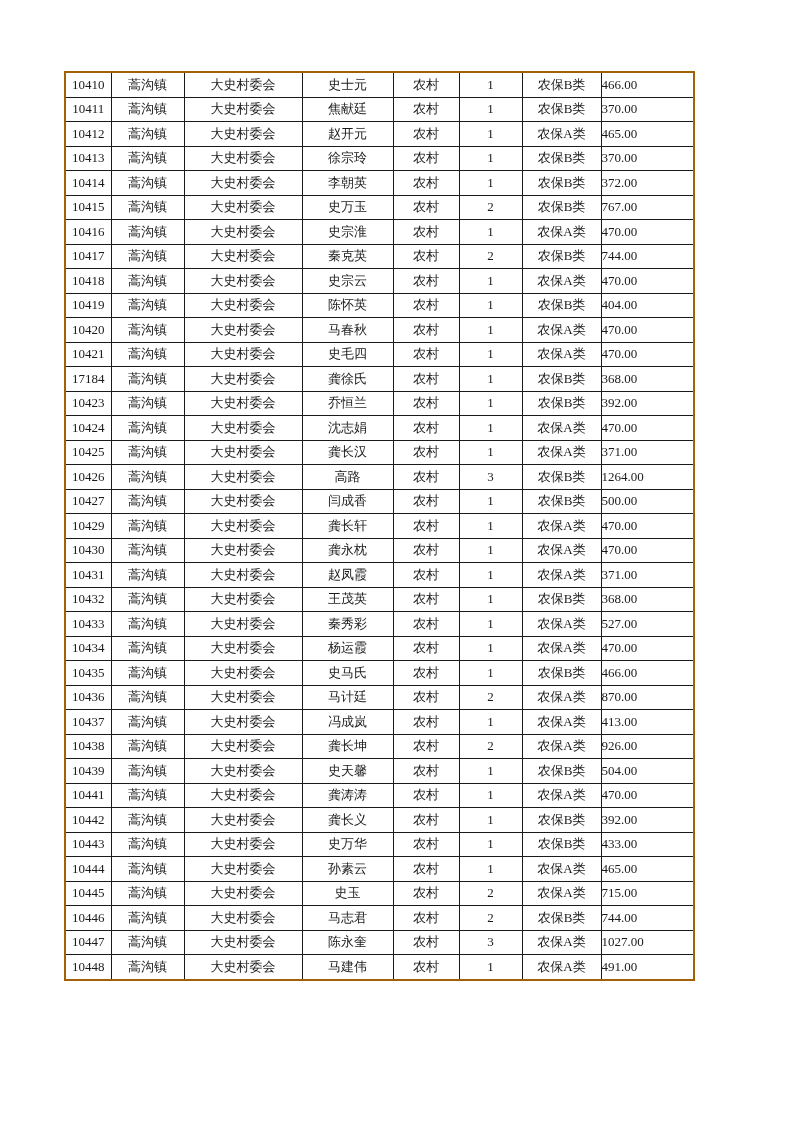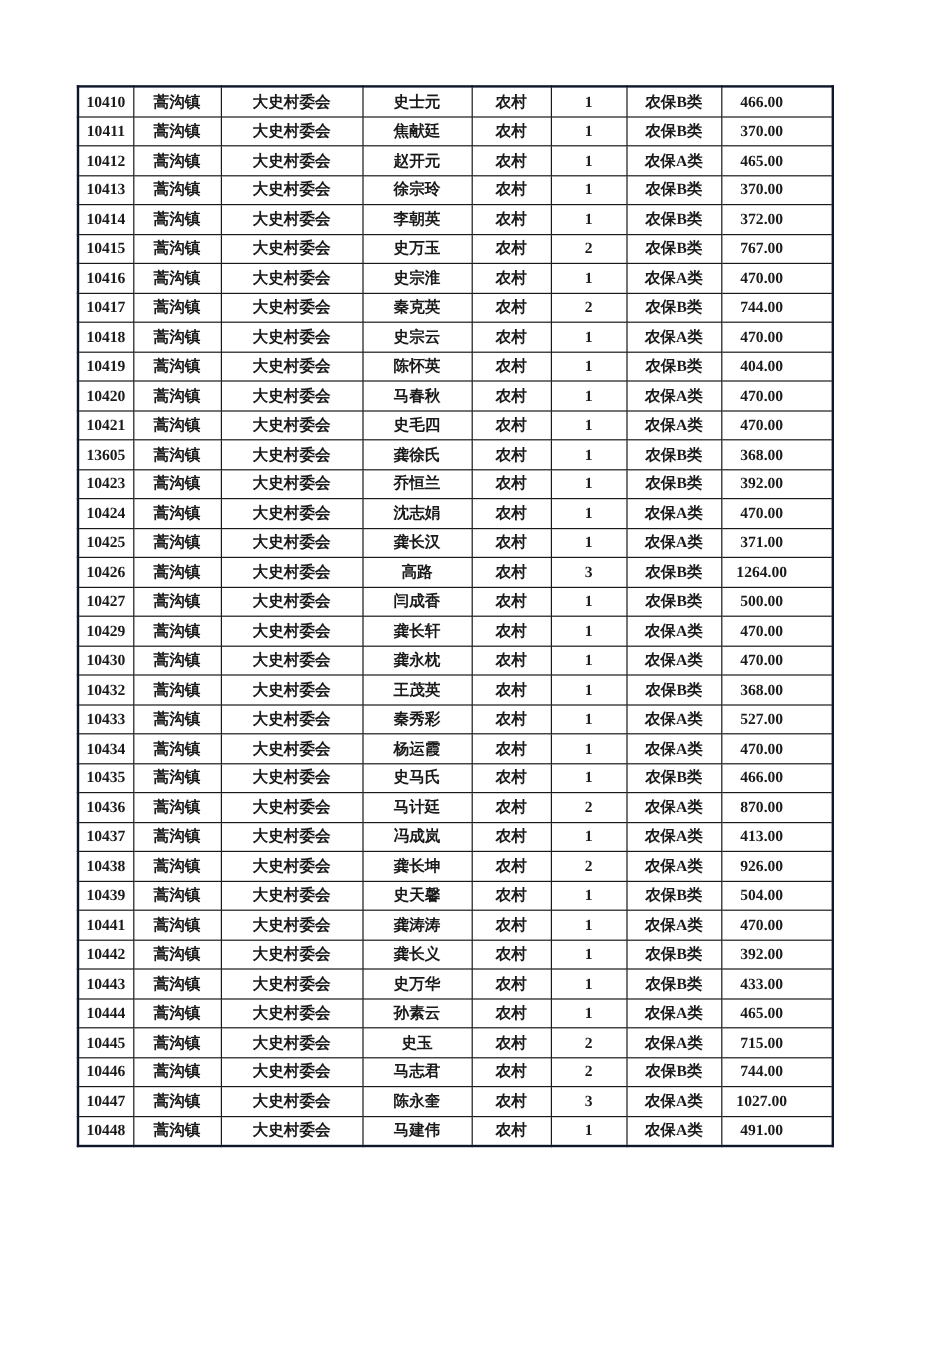--- a/index.html
+++ b/index.html
@@ -14,36 +14,35 @@
     font-family: "Liberation Serif", "DejaVu Serif", serif;
   }
   .sheet {
     position: absolute;
     left: 64px;
     top: 71px;
   }
   table.roster {
     border-collapse: collapse;
     table-layout: fixed;
-    border: 2px solid #0f172a;
-    font-weight: bold;
+    border: 2px solid #a16207;
   }
   table.roster td {
     border: 1.5px solid #1a1a1a;
     height: 23.5px;
     padding: 0;
     text-align: center;
     vertical-align: middle;
     font-size: 13px;
     color: #1a1a1a;
     white-space: nowrap;
     overflow: hidden;
   }
   table.roster td.amount {
-    text-align: center;
+    text-align: left;
     padding-right: 25px;
   }
 </style>
 </head>
 <body>
 
 <div class="sheet">
   <table class="roster">
     <colgroup>
         <col style="width: 46px;">
@@ -170,21 +169,21 @@
           <td>10421</td>
           <td>蒿沟镇</td>
           <td>大史村委会</td>
           <td>史毛四</td>
           <td>农村</td>
           <td>1</td>
           <td>农保A类</td>
           <td class="amount">470.00</td>
         </tr>
         <tr>
-          <td>13605</td>
+          <td>17184</td>
           <td>蒿沟镇</td>
           <td>大史村委会</td>
           <td>龚徐氏</td>
           <td>农村</td>
           <td>1</td>
           <td>农保B类</td>
           <td class="amount">368.00</td>
         </tr>
         <tr>
           <td>10423</td>
@@ -248,20 +247,30 @@
         </tr>
         <tr>
           <td>10430</td>
           <td>蒿沟镇</td>
           <td>大史村委会</td>
           <td>龚永枕</td>
           <td>农村</td>
           <td>1</td>
           <td>农保A类</td>
           <td class="amount">470.00</td>
+        </tr>
+        <tr>
+          <td>10431</td>
+          <td>蒿沟镇</td>
+          <td>大史村委会</td>
+          <td>赵凤霞</td>
+          <td>农村</td>
+          <td>1</td>
+          <td>农保A类</td>
+          <td class="amount">371.00</td>
         </tr>
         <tr>
           <td>10432</td>
           <td>蒿沟镇</td>
           <td>大史村委会</td>
           <td>王茂英</td>
           <td>农村</td>
           <td>1</td>
           <td>农保B类</td>
           <td class="amount">368.00</td>

